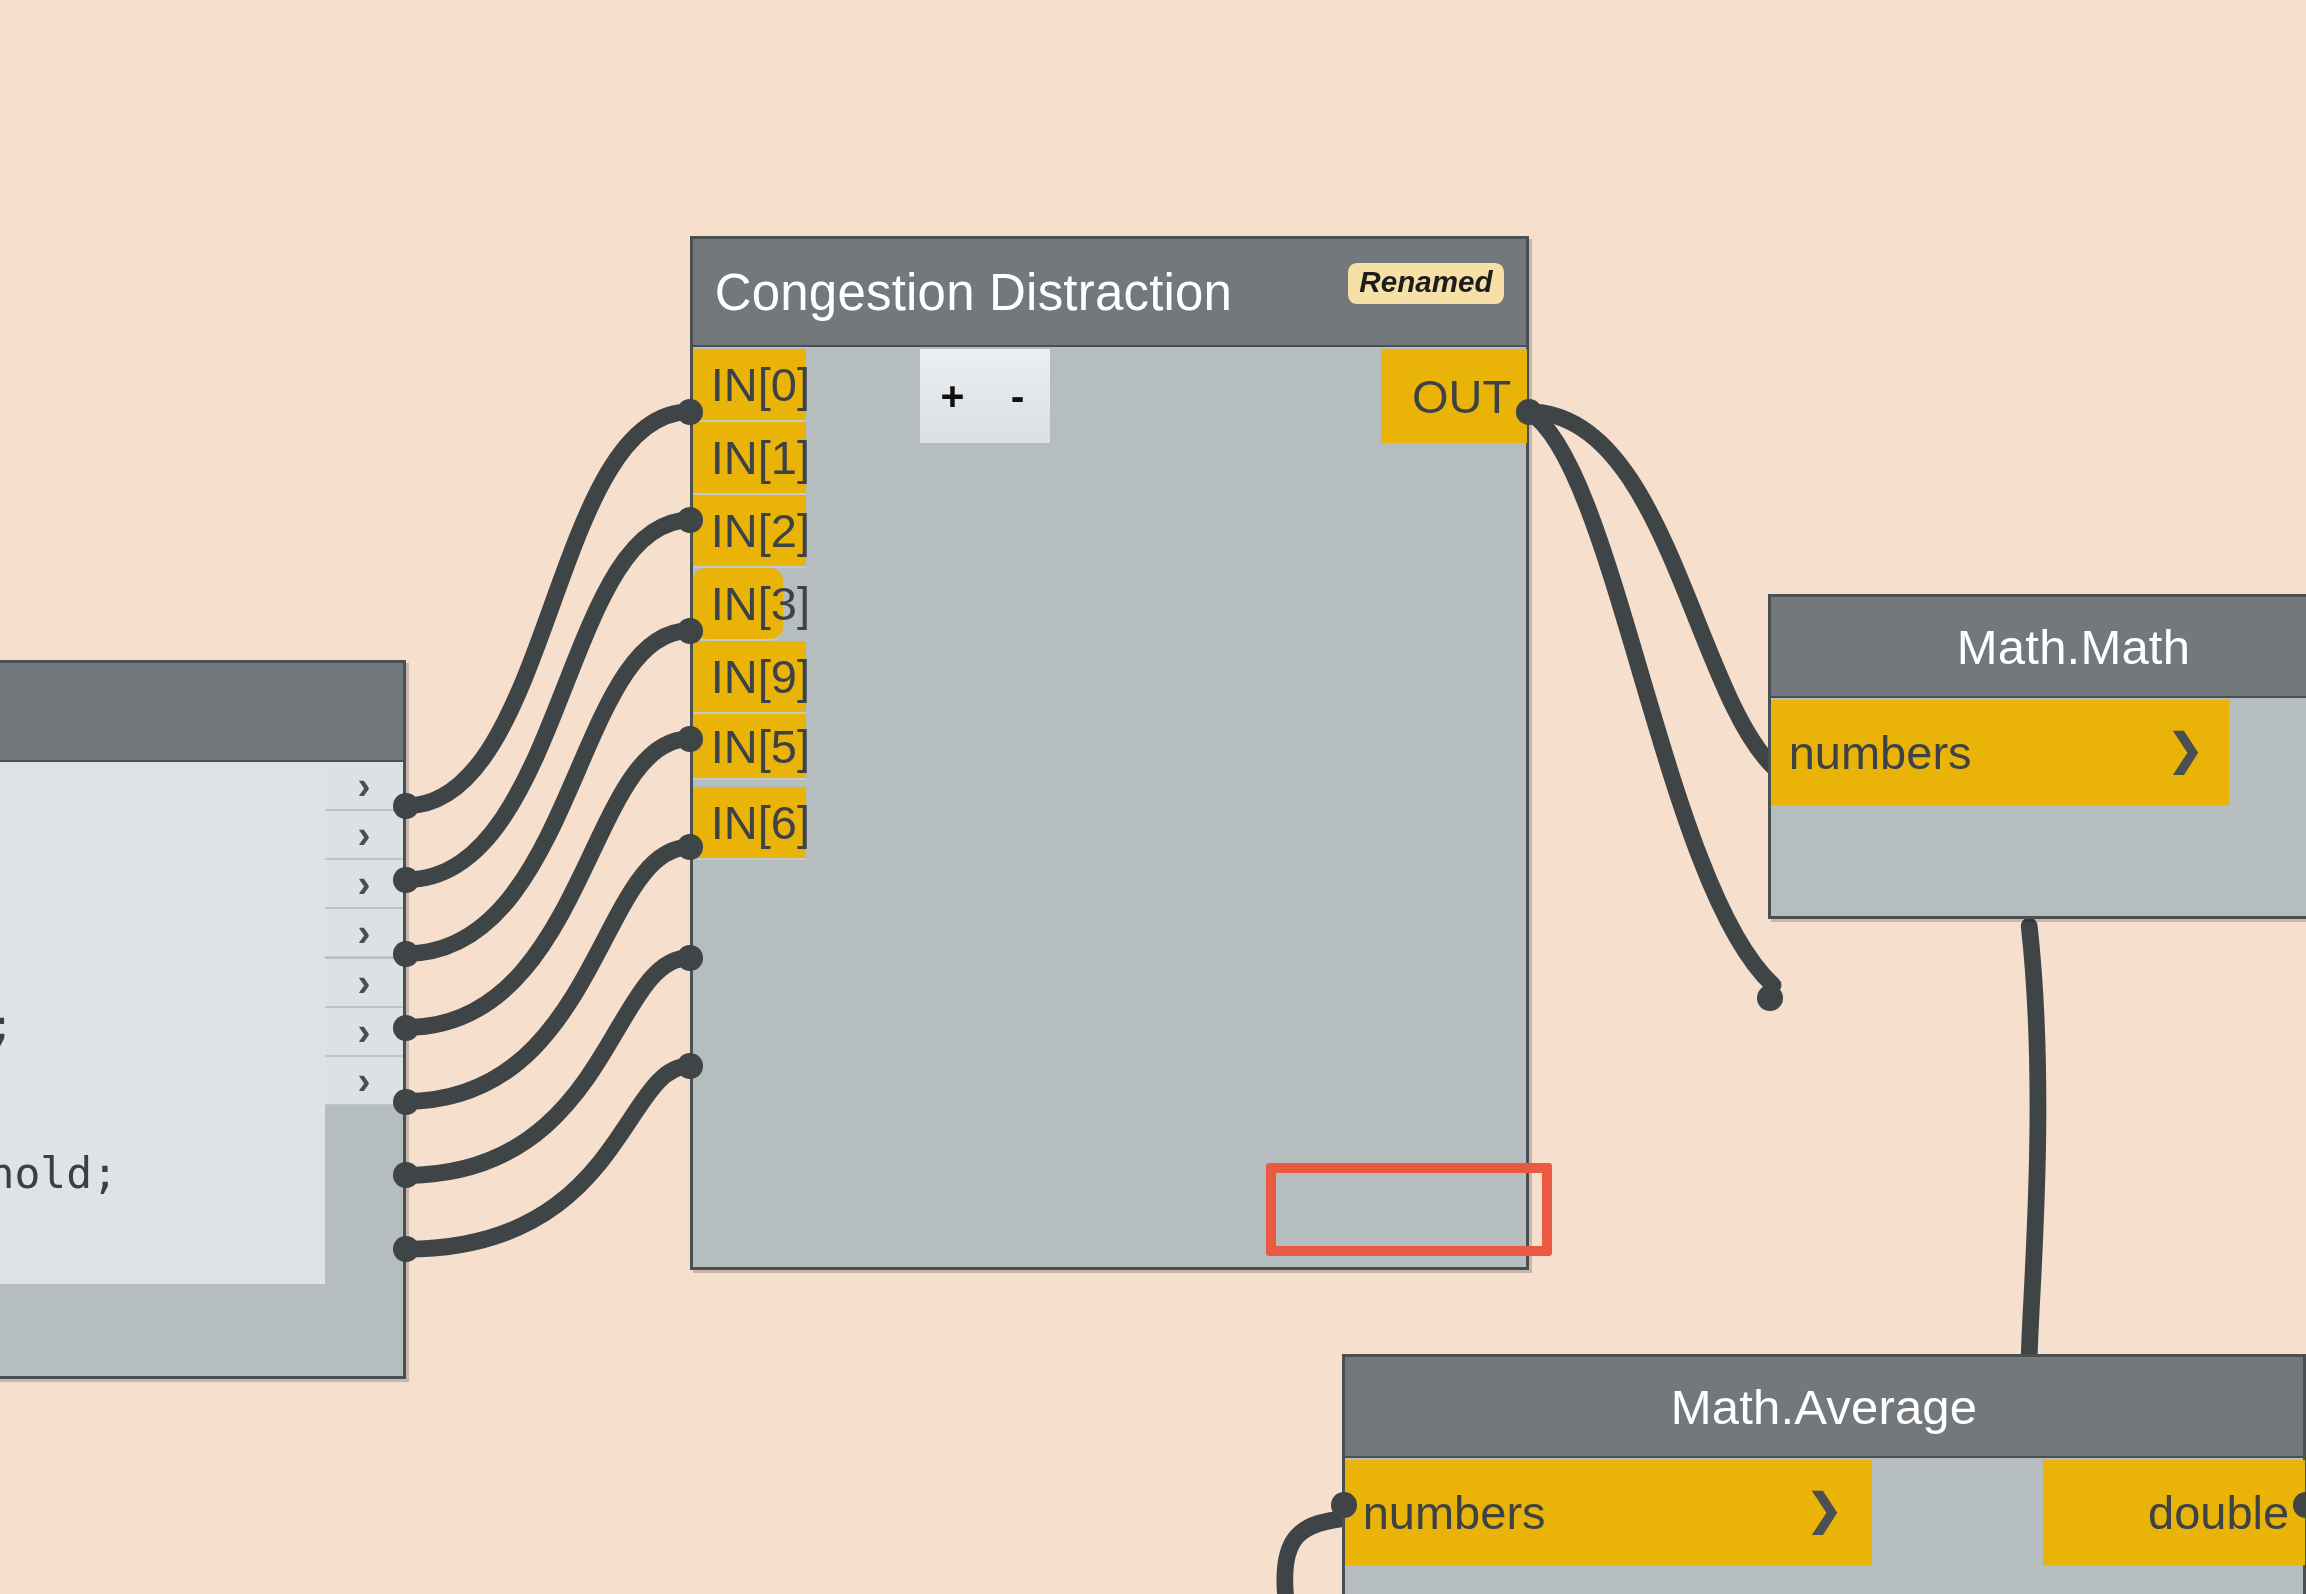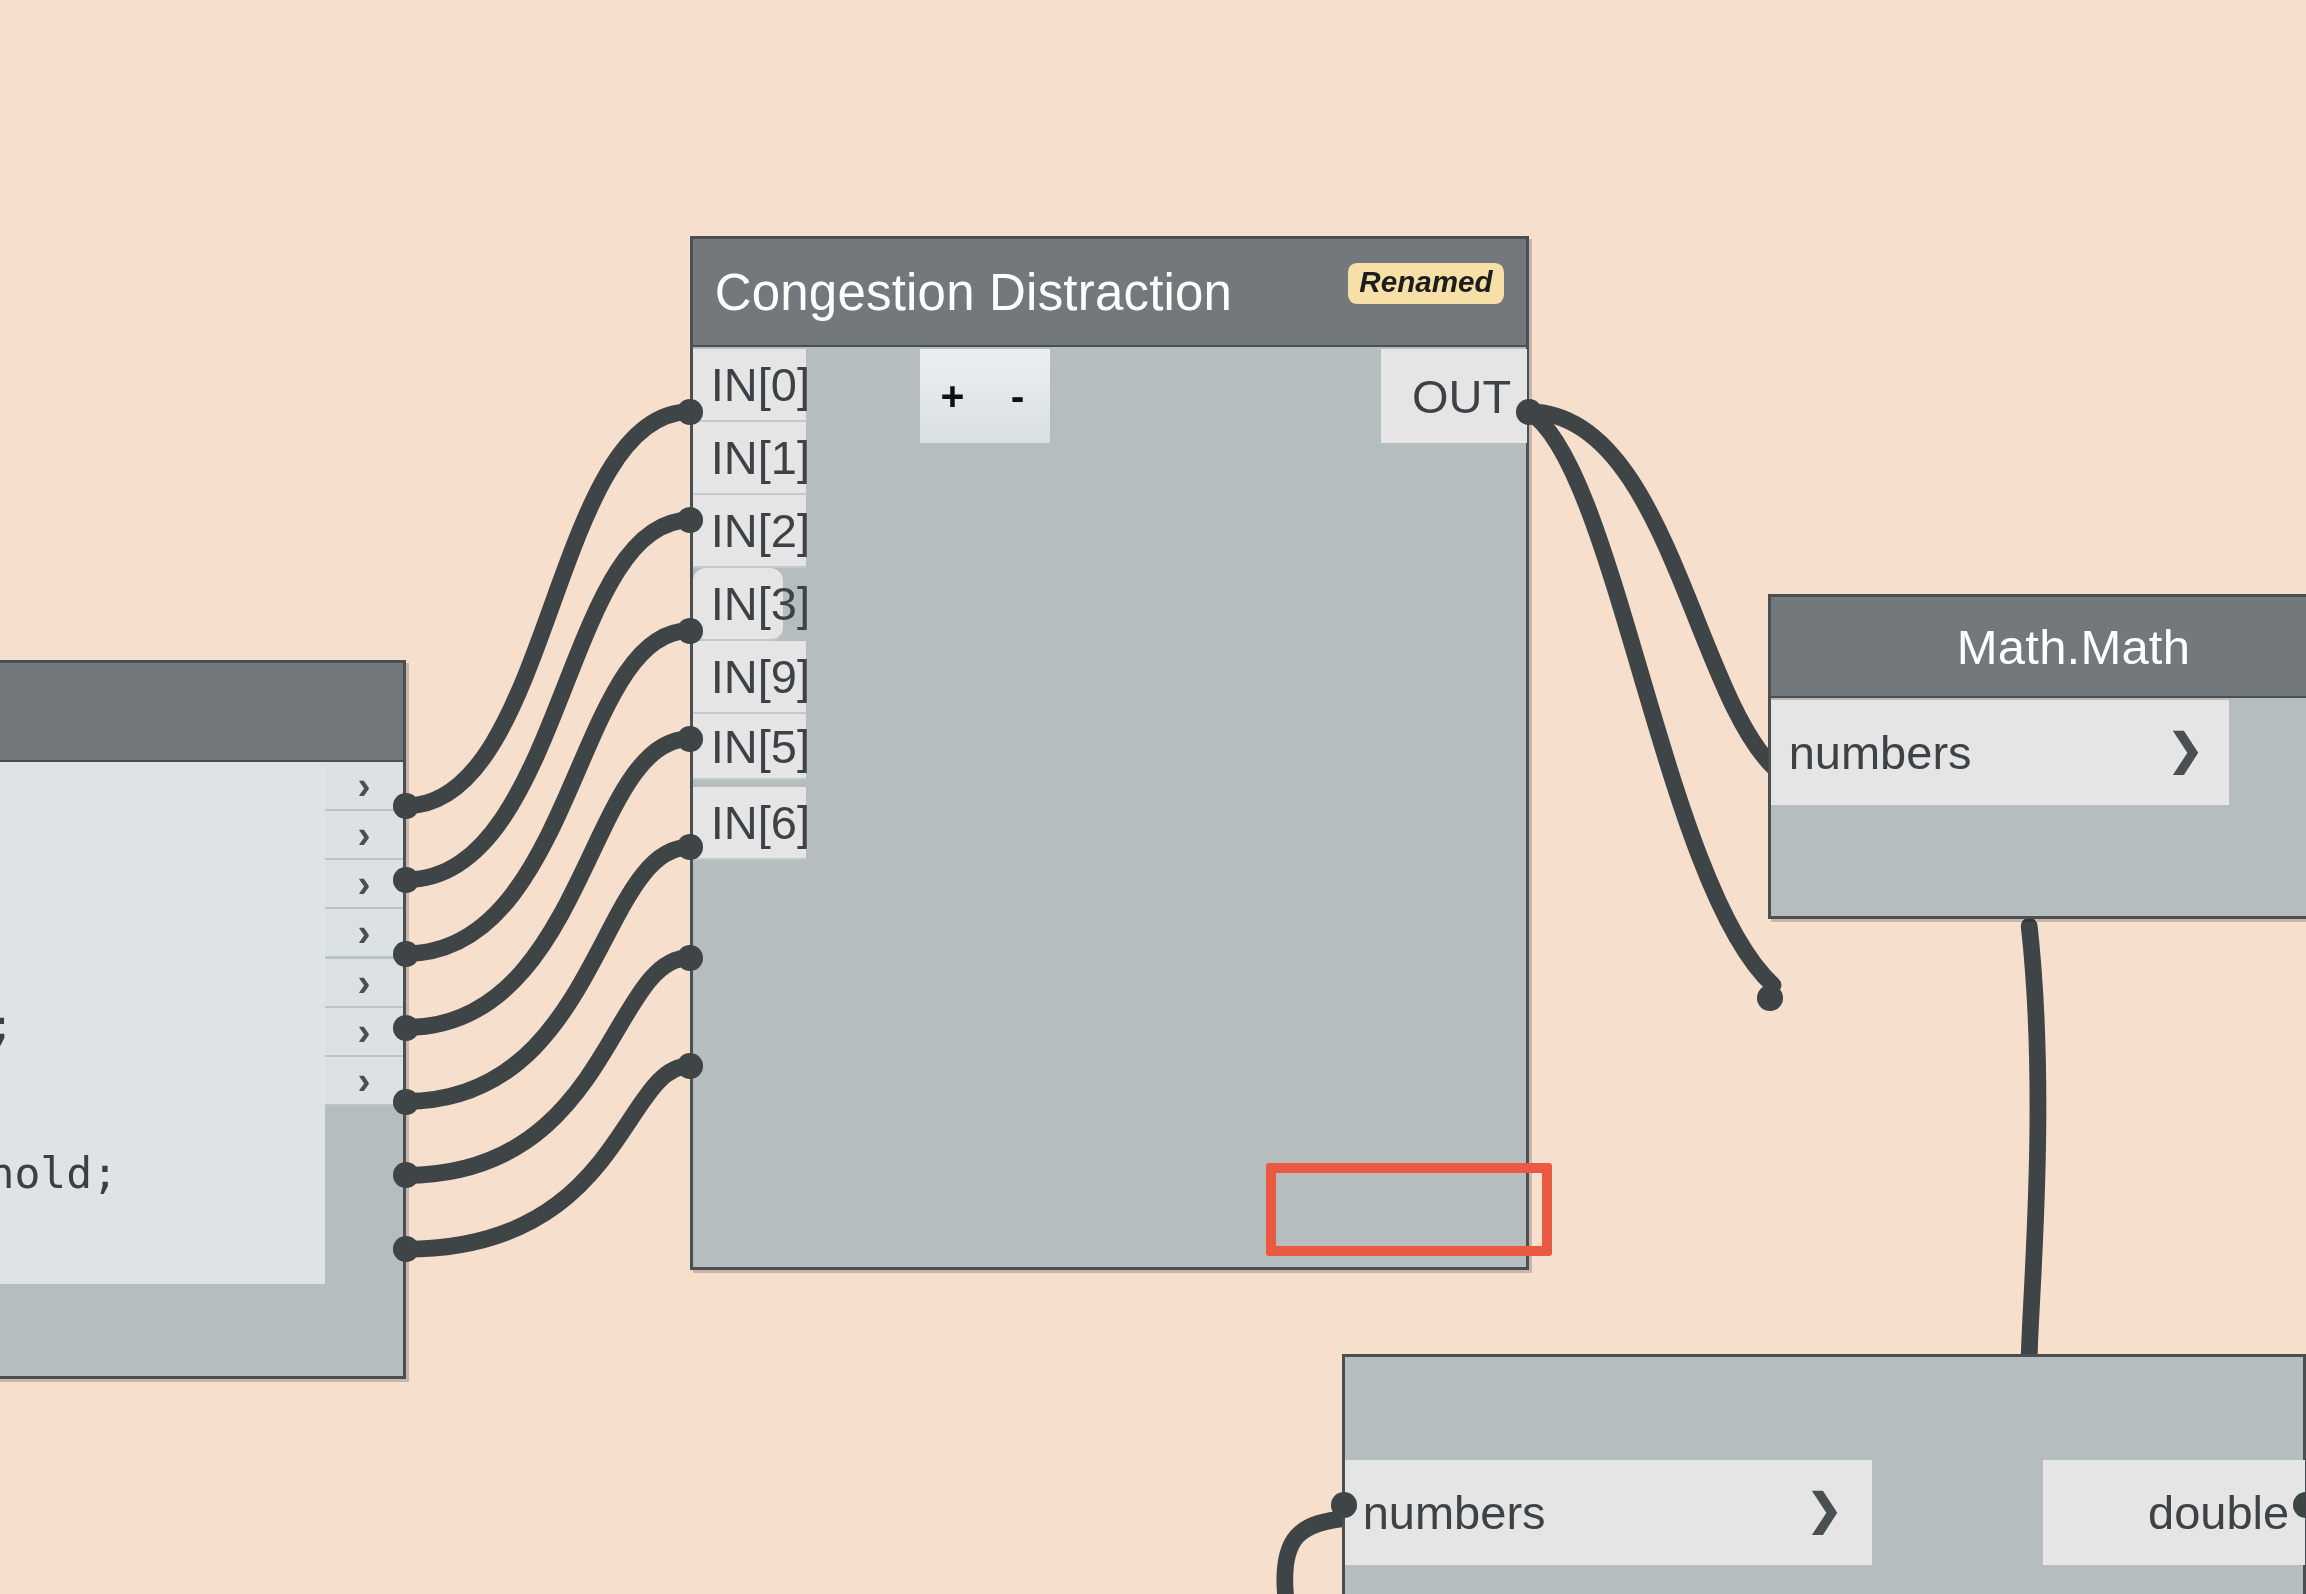--- a/index.html
+++ b/index.html
@@ -53,21 +53,21 @@
     border-radius: 8.9px;
     padding: 4.9px 11.8px 6.9px 11.8px;
     font-size: 29.6px;
     line-height: 1;
     white-space: nowrap;
   }
 
   .port {
     position: absolute;
     box-sizing: border-box;
-    background: #e5e5e5;
+    background: #eab308;
     color: #3d4246;
     display: flex;
     align-items: center;
     border-bottom: 2px solid #c2c9cb;
   }
   .port.in  { justify-content: flex-start; padding-left: 17.7px; }
   .port.out { justify-content: flex-end;   padding-right: 15.8px; }
   .port-label { white-space: nowrap; }
 
   .port-dot {
@@ -246,20 +246,23 @@
       <span class="node-title" style="font-size:49px;">Math.Math</span>
     </div>
     <div class="port in" style="left:0; top:103px; width:458px; height:105px; border-bottom:none;">
       <span class="port-label" style="font-size:47px;">numbers</span>
       <span class="chev" style="right:25.6px; top:27.6px;">❯</span>
     </div>
   </div>
   <div class="port-dot" style="left:1757px; top:985px;"></div>
 
   <div class="node" id="math-bottom" style="left:1342px; top:1354px; width:964px; height:256px;">
+    <div class="node-header" style="height:101px; justify-content:center; padding:0 23.6px;">
+      <span class="node-title" style="font-size:49px;">Math.Average</span>
+    </div>
     <div class="port in" style="left:0; top:103px; width:527px; height:105px; border-bottom:none;">
       <span class="port-label" style="font-size:47px;">numbers</span>
       <span class="chev" style="right:29.6px; top:27.6px;">❯</span>
     </div>
     <div class="port out" style="left:698px; top:103px; width:262px; height:105px; border-bottom:none;">
       <span class="port-label" style="font-size:47px;">double</span>
     </div>
   </div>
   <div class="port-dot" style="left:1331px; top:1492px;"></div>
   <div class="port-dot" style="left:2293px; top:1492px;"></div>

